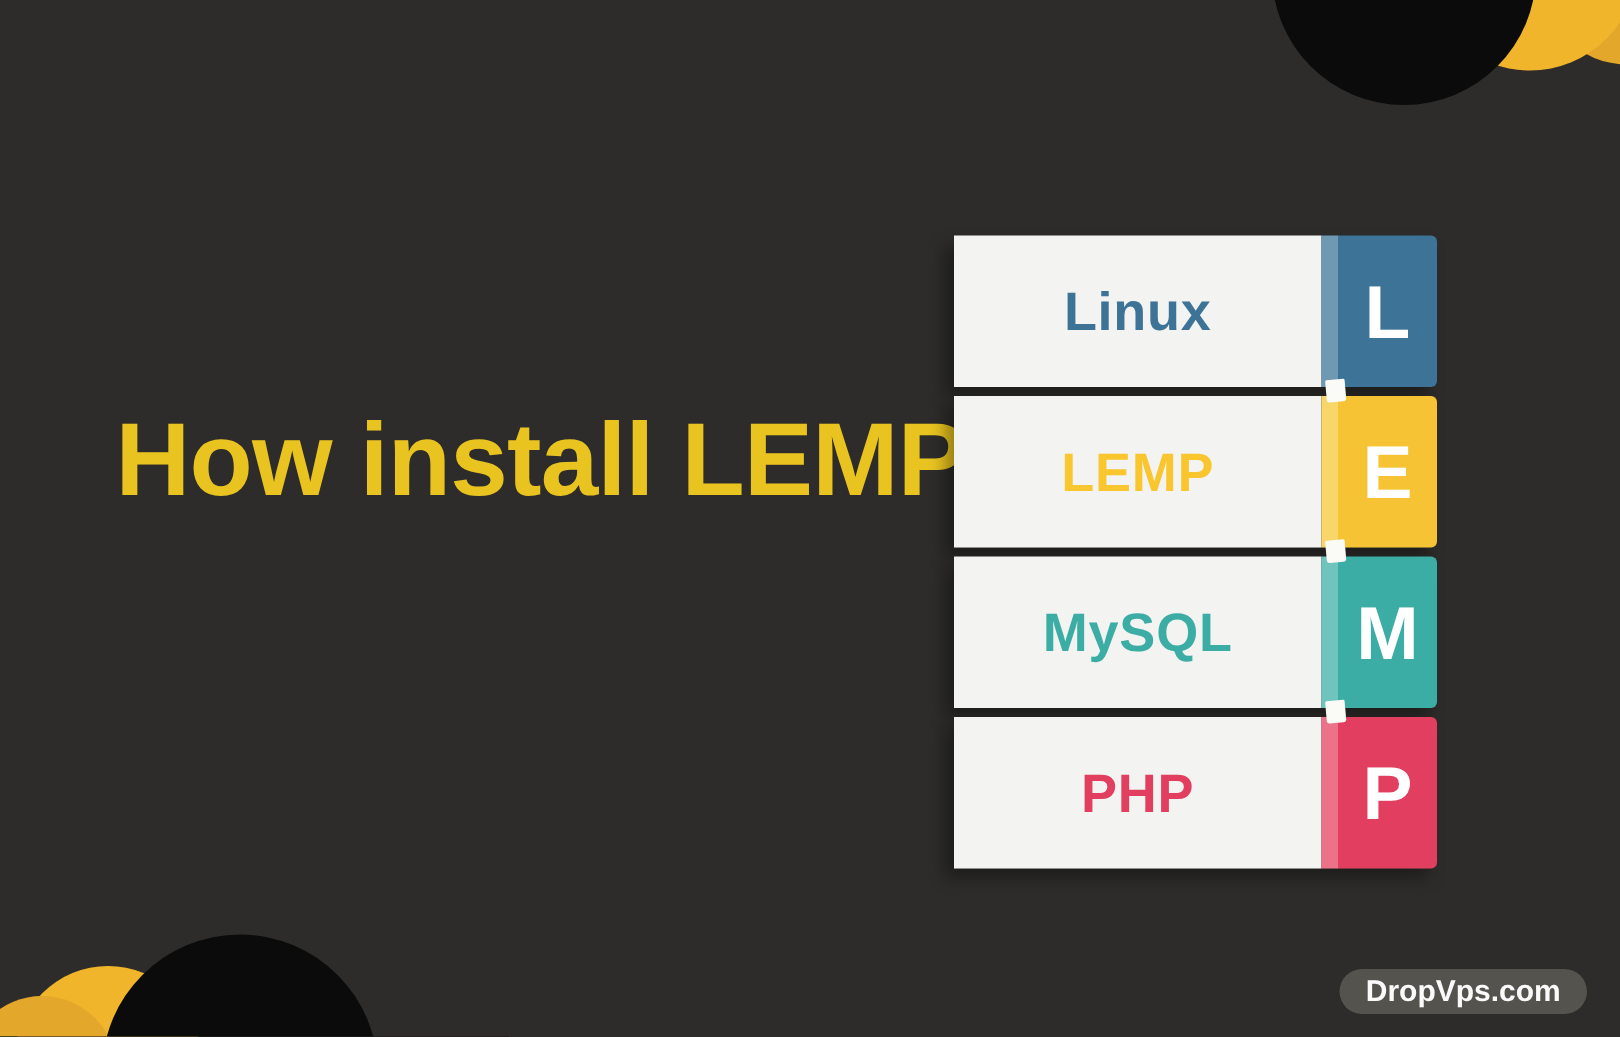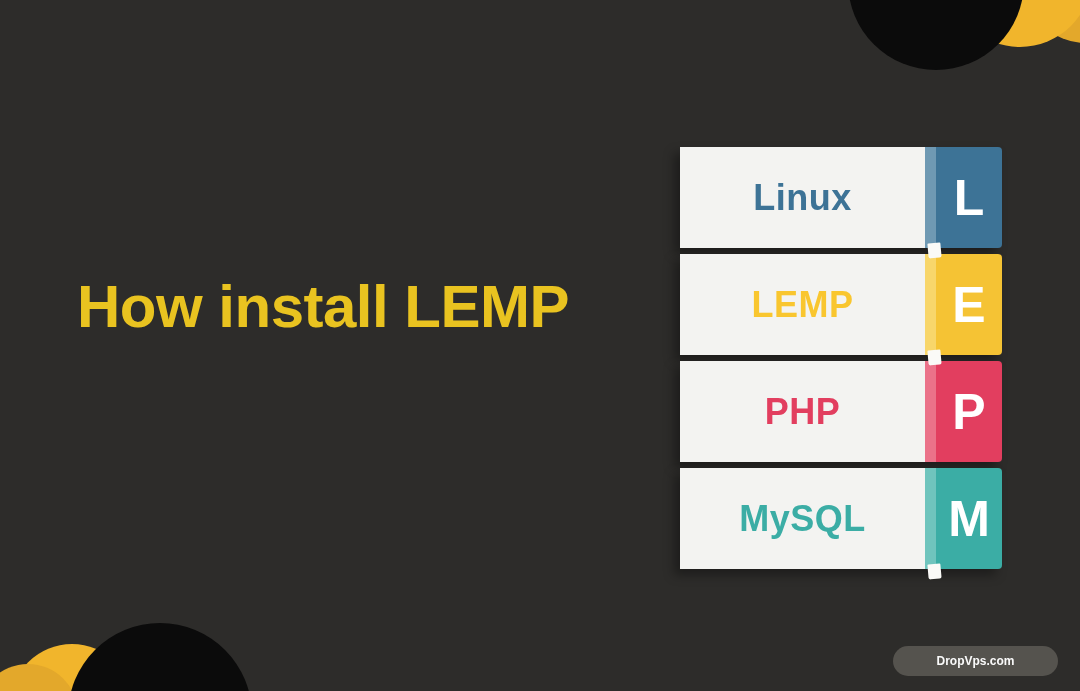--- a/index.html
+++ b/index.html
@@ -27,37 +27,36 @@
   .bl-black      { left: 68px;  top: 623px; width: 184px; height: 184px; z-index: 3; }
 
   
   .title {
     position: absolute;
     left: 77px;
     top: 276px;
     z-index: 5;
     margin: 0;
     color: var(--title-yellow, #E9C320);
-    font-size: 60px;
+    font-size: 69px;
     line-height: 62px;
     font-weight: bold;
     letter-spacing: -0.5px;
   }
   .title span { display: block; }
 
   
   .stack {
     position: absolute;
     left: 636px;
-    top: 147px;
+    top: 157px;
     z-index: 5;
     display: flex;
     flex-direction: column;
     gap: 6px;
-    margin-left: 44px;
   }
   .row {
     position: relative;
     display: flex;
     height: 101px;
     box-shadow: -6px 6px 10px rgba(0,0,0,0.35);
   }
   .card {
     width: 245px;
     height: 101px;
@@ -119,21 +118,21 @@
     height: 30px;
     border-radius: 16px;
     background: var(--pill-bg, #55534E);
     display: flex;
     align-items: center;
     justify-content: center;
     cursor: pointer;
   }
   .pill span {
     color: var(--pill-text, #FAFAFA);
-    font-size: 12px;
+    font-size: 20px;
     font-weight: bold;
   }
 </style>
 </head>
 <body>
 
 <div class="canvas">
 
   <div class="circle c-amber-dark tr-amber-dark"></div>
   <div class="circle c-amber tr-amber"></div>
@@ -168,42 +167,42 @@
       </div>
       <div class="badge">
         <div class="spine"></div>
         <div class="square">
           <span class="badge-letter">E</span>
         </div>
         <div class="page-tab"></div>
       </div>
     </div>
 
+    <div class="row" style="--text: #3BADA5; --badge: #3BADA5; --spine: #6FC4BD;">
+      <div class="card">
+        <span class="card-label">MySQL</span>
+      </div>
+      <div class="badge">
+        <div class="spine"></div>
+        <div class="square">
+          <span class="badge-letter">M</span>
+        </div>
+        <div class="page-tab"></div>
+      </div>
+    </div>
+
     <div class="row" style="--text: #E23E5F; --badge: #E23E5F; --spine: #EB7289;">
       <div class="card">
         <span class="card-label">PHP</span>
       </div>
       <div class="badge">
         <div class="spine"></div>
         <div class="square">
           <span class="badge-letter">P</span>
         </div>
-      </div>
-    </div>
-
-    <div class="row" style="--text: #3BADA5; --badge: #3BADA5; --spine: #6FC4BD;">
-      <div class="card">
-        <span class="card-label">MySQL</span>
-      </div>
-      <div class="badge">
-        <div class="spine"></div>
-        <div class="square">
-          <span class="badge-letter">M</span>
-        </div>
-        <div class="page-tab"></div>
       </div>
     </div>
 
   </div>
 
   <div class="pill">
     <span>DropVps.com</span>
   </div>
 
 </div>

